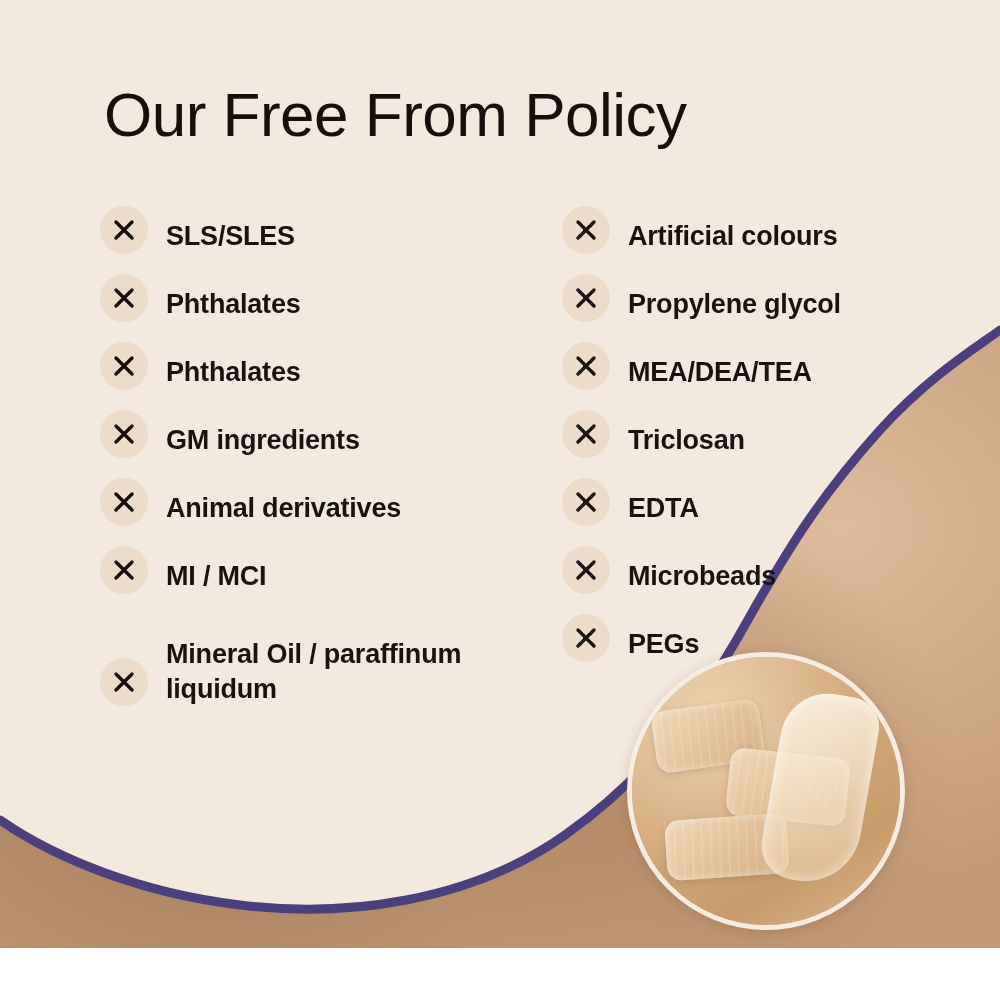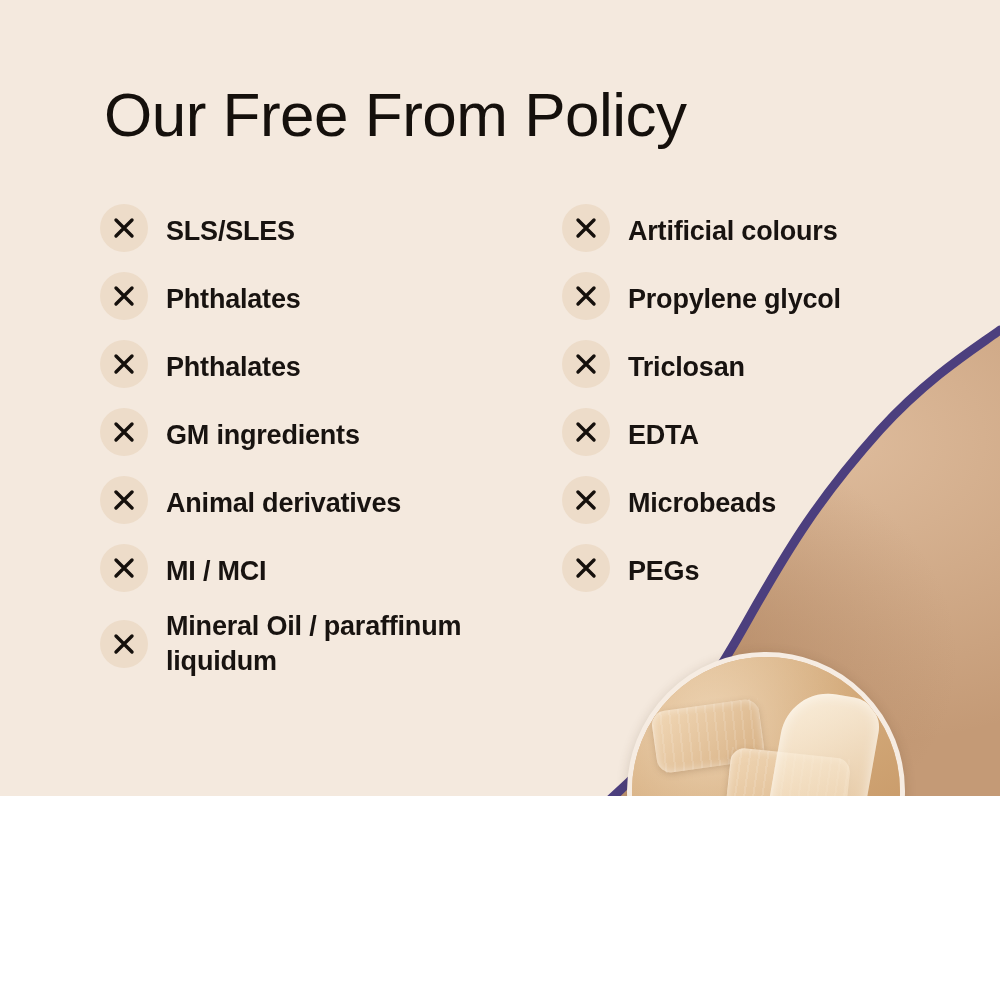--- a/index.html
+++ b/index.html
@@ -9,21 +9,21 @@
   body {
     width: 1000px;
     height: 1000px;
     font-family: "Liberation Sans", sans-serif;
     overflow: hidden;
   }
 
   .poster {
     position: relative;
     width: 1000px;
-    height: 796px;
+    height: 948px;
     overflow: hidden;
     background: #c49a76;
   }
 
   
   .photo-bg {
     position: absolute;
     inset: 0;
     background:
       radial-gradient(circle at 86% 18%, #d9b characteristic, transparent 0),
@@ -96,21 +96,21 @@
     width: 860px;
     display: flex;
     gap: 64px;
   }
   .col {
     width: 398px;
   }
 
   .item {
     display: flex;
-    align-items: center;
+    align-items: flex-end;
     margin-bottom: 14px;
     min-height: 54px;
   }
   .badge {
     flex: 0 0 auto;
     width: 48px;
     height: 48px;
     border-radius: 50%;
     background: #eddcc9;
     display: flex;
@@ -121,21 +121,21 @@
   }
   .badge svg { display: block; }
   .item-label {
     font-size: 27px;
     line-height: 1.28;
     color: #181310;
     font-weight: 700;
     letter-spacing: -0.2px;
     padding-top: 8px;
   }
-  .item-label.two-line { padding-top: 1px; }
+  .item-label.two-line { padding-top: 1px; margin-top: 28px; }
 
   
   .product-circle {
     position: absolute;
     left: 627px;
     top: 652px;
     width: 268px;
     height: 268px;
     border-radius: 50%;
     overflow: hidden;
@@ -286,20 +286,28 @@
 
         <div class="item">
           <span class="badge">
             <svg width="22" height="22" viewBox="0 0 22 22">
                 <path d="M3,3 L19,19 M19,3 L3,19" stroke="#15100c" stroke-width="3.4" stroke-linecap="round"></path>
               </svg>
           </span>
           <span class="item-label">Propylene glycol</span>
         </div>
 
+        <div class="item">
+          <span class="badge">
+            <svg width="22" height="22" viewBox="0 0 22 22">
+                <path d="M3,3 L19,19 M19,3 L3,19" stroke="#15100c" stroke-width="3.4" stroke-linecap="round"></path>
+              </svg>
+          </span>
+          <span class="item-label">MEA/DEA/TEA</span>
+        </div>
 
         <div class="item">
           <span class="badge">
             <svg width="22" height="22" viewBox="0 0 22 22">
                 <path d="M3,3 L19,19 M19,3 L3,19" stroke="#15100c" stroke-width="3.4" stroke-linecap="round"></path>
               </svg>
           </span>
           <span class="item-label">Triclosan</span>
         </div>
 

